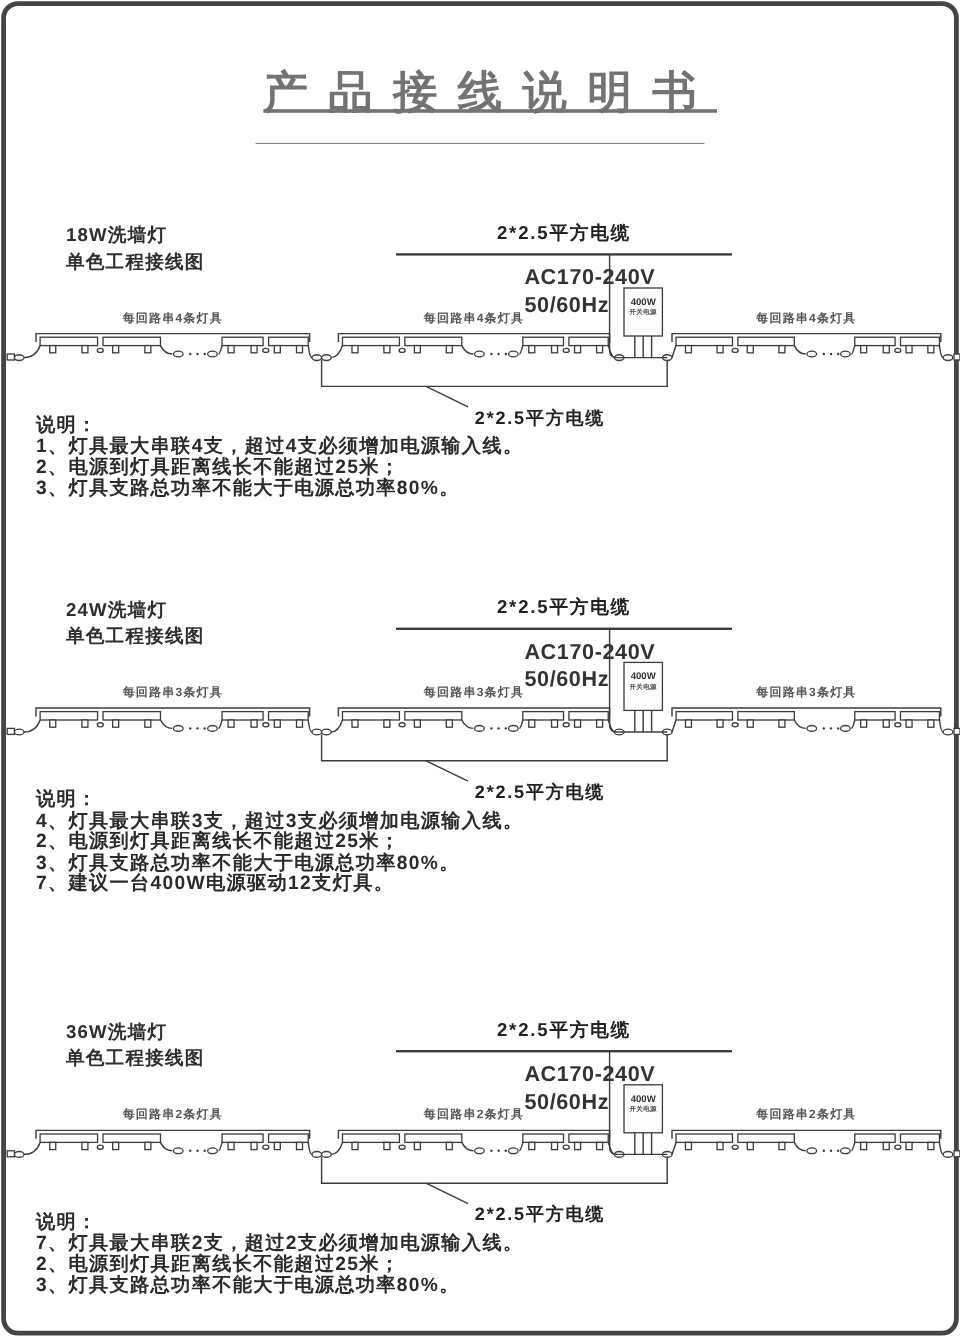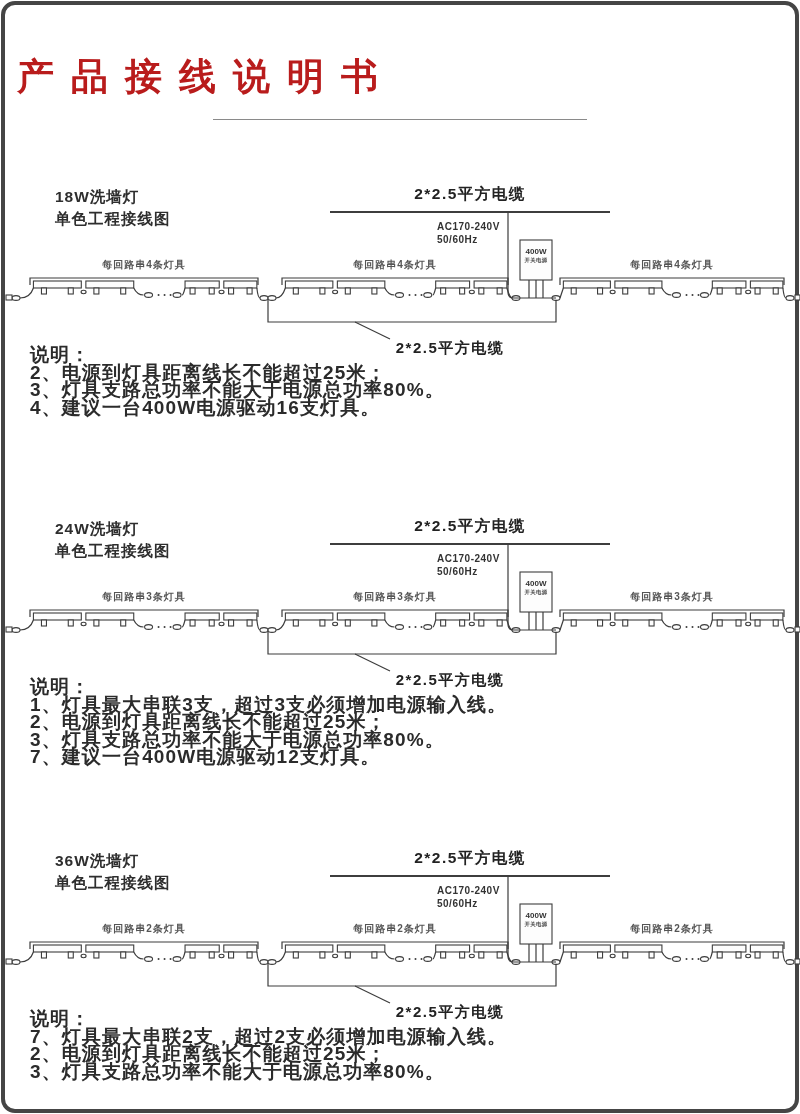--- a/index.html
+++ b/index.html
@@ -3,43 +3,43 @@
 <meta charset="utf-8">
 <style>
   html,body{margin:0;padding:0;}
   body{
     width:800px;height:1114px;position:relative;overflow:hidden;
     background:#ffffff;color:#2b2b2b;
     font-family:"Liberation Sans", sans-serif;
   }
   .frame{position:absolute;inset:1px;border:4px solid #454545;border-radius:14px;pointer-events:none;}
   .title{
-    position:absolute;left:0;top:52px;width:100%;
+    position:absolute;left:0;top:52px;width:100%;text-align:center;
     font-size:37px;font-weight:800;letter-spacing:17px;padding-left:17px;
-    box-sizing:border-box;color:#b91c1c;
+    box-sizing:border-box;color:#737373;text-decoration:underline;
   }
   .title-underline{position:absolute;left:213px;top:119px;width:374px;height:1px;background:#8a8a8a;}
   .sec{position:absolute;left:0;width:719px;height:310px;}
   .sec-heading{
     position:absolute;left:55px;top:6px;
     font-size:15.5px;font-weight:600;line-height:1.4;letter-spacing:1px;color:#2e2e2e;
   }
   .cable-top{
     position:absolute;left:330px;top:4px;width:280px;text-align:center;
     font-size:15.5px;font-weight:600;letter-spacing:1.5px;color:#222;
   }
   .hline{position:absolute;left:330px;top:31px;width:280px;height:1.6px;background:#3d3d3d;}
   .ac{
     position:absolute;left:437px;top:40px;
-    font-size:10px;font-weight:600;line-height:1.3;letter-spacing:.5px;color:#333;
+    font-size:18px;font-weight:600;line-height:1.3;letter-spacing:.5px;color:#333;
   }
   .diagram{position:absolute;left:0;top:32px;}
   .notes{
     position:absolute;left:30px;top:166px;
-    font-size:19px;font-weight:600;line-height:17.5px;letter-spacing:1.1px;color:#2b2b2b;
+    font-size:16px;font-weight:600;line-height:17.5px;letter-spacing:1.1px;color:#2b2b2b;
   }
   
   .bar{fill:#fdfdfd;stroke:#3d3d3d;stroke-width:1.1;}
   .loop-lbl{font:600 10px "Liberation Sans",sans-serif;fill:#555;letter-spacing:1px;}
   .psu-w{font:700 8px "Liberation Sans",sans-serif;fill:#333;}
   .psu-n{font:600 5.4px "Liberation Sans",sans-serif;fill:#444;letter-spacing:.3px;}
   .cable-b{font:600 15px "Liberation Sans",sans-serif;fill:#222;letter-spacing:1.5px;}
 </style>
 </head>
 <body>
@@ -151,27 +151,27 @@
       <path d="M529,68 V86" fill="none" stroke="#3d3d3d" stroke-width="1.2"></path>
       <path d="M536,68 V86" fill="none" stroke="#3d3d3d" stroke-width="1.2"></path>
       <path d="M543,68 V86" fill="none" stroke="#3d3d3d" stroke-width="1.2"></path>
       <path d="M516,86 H556" fill="none" stroke="#3d3d3d" stroke-width="1.2"></path>
       <path d="M556,88 V110 H268 V88" fill="none" stroke="#3d3d3d" stroke-width="1.2"></path>
       <path d="M355,110 L390,127" fill="none" stroke="#3d3d3d" stroke-width="1.2"></path>
       <text x="450" y="141" text-anchor="middle" class="cable-b">2*2.5平方电缆</text>
     </svg>
   <div class="notes">
     <div>说明：</div>
+    <div>1、灯具最大串联4支，超过4支必须增加电源输入线。</div>
     <div>2、电源到灯具距离线长不能超过25米；</div>
     <div>3、灯具支路总功率不能大于电源总功率80%。</div>
-    <div>4、建议一台400W电源驱动16支灯具。</div>
   </div>
 </section>
 
-<section class="sec" style="top:512px">
+<section class="sec" style="top:492px">
   <div class="sec-heading">
     <div>24W洗墙灯</div>
     <div>单色工程接线图</div>
   </div>
   <div class="cable-top">2*2.5平方电缆</div>
   <div class="hline"></div>
   <div class="ac">
     <div>AC170-240V</div>
     <div>50/60Hz</div>
   </div>
@@ -266,21 +266,21 @@
       <path d="M529,68 V86" fill="none" stroke="#3d3d3d" stroke-width="1.2"></path>
       <path d="M536,68 V86" fill="none" stroke="#3d3d3d" stroke-width="1.2"></path>
       <path d="M543,68 V86" fill="none" stroke="#3d3d3d" stroke-width="1.2"></path>
       <path d="M516,86 H556" fill="none" stroke="#3d3d3d" stroke-width="1.2"></path>
       <path d="M556,88 V110 H268 V88" fill="none" stroke="#3d3d3d" stroke-width="1.2"></path>
       <path d="M355,110 L390,127" fill="none" stroke="#3d3d3d" stroke-width="1.2"></path>
       <text x="450" y="141" text-anchor="middle" class="cable-b">2*2.5平方电缆</text>
     </svg>
   <div class="notes">
     <div>说明：</div>
-    <div>1、灯具最大串联3支，超过3支必须增加电源输入线。</div>
+    <div>4、灯具最大串联3支，超过3支必须增加电源输入线。</div>
     <div>2、电源到灯具距离线长不能超过25米；</div>
     <div>3、灯具支路总功率不能大于电源总功率80%。</div>
     <div>7、建议一台400W电源驱动12支灯具。</div>
   </div>
 </section>
 
 <section class="sec" style="top:844px">
   <div class="sec-heading">
     <div>36W洗墙灯</div>
     <div>单色工程接线图</div>

